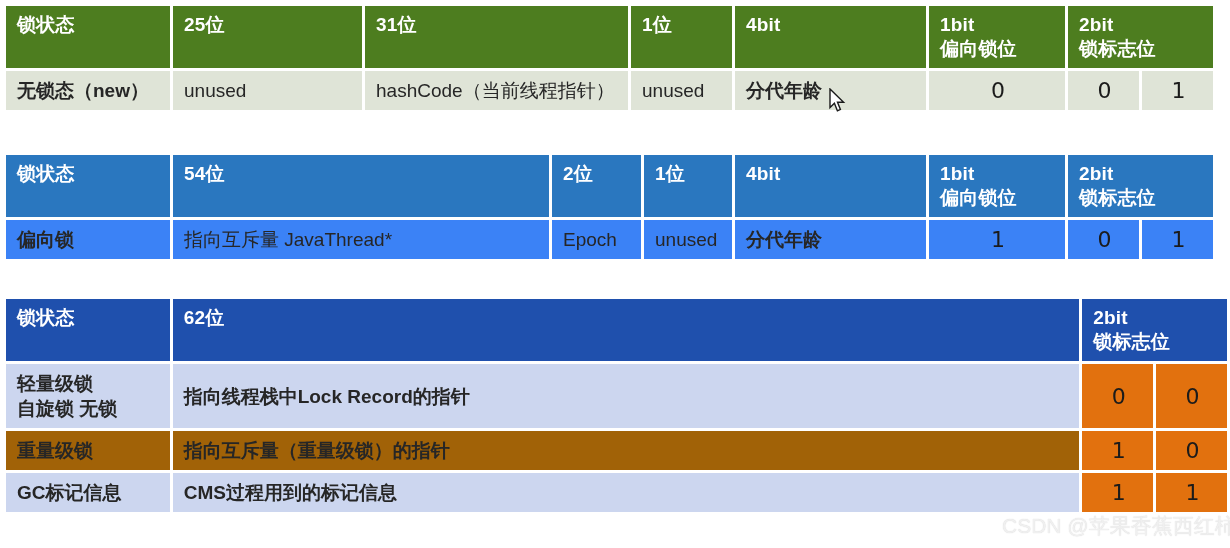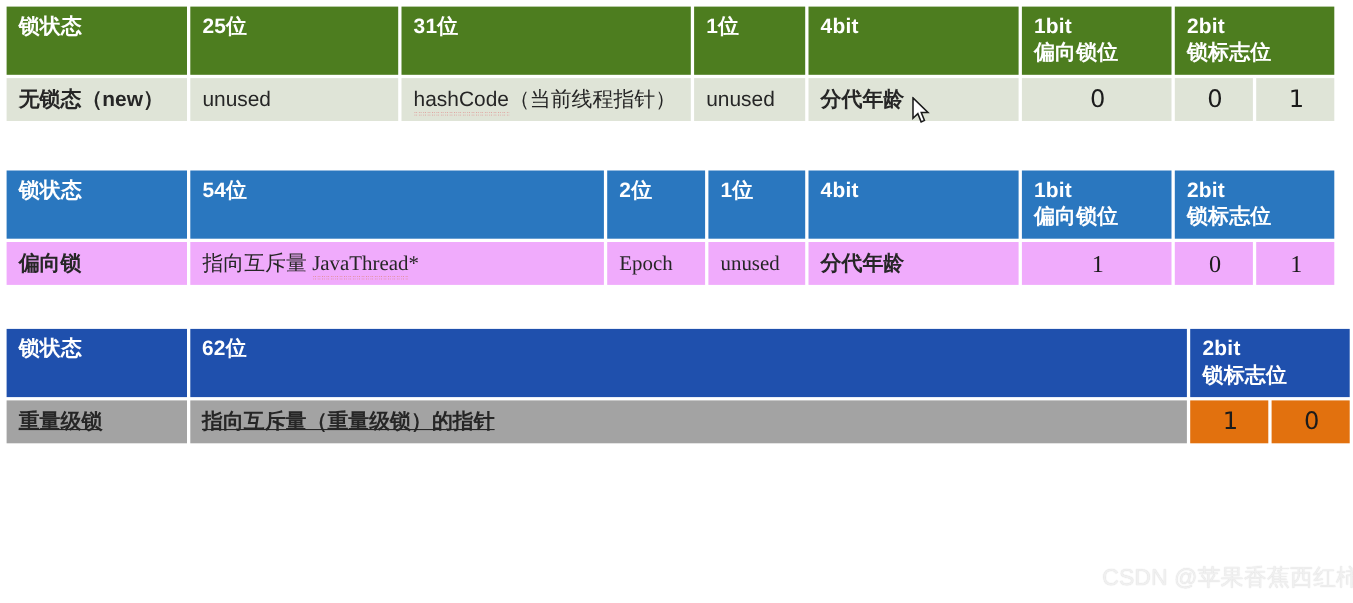--- a/index.html
+++ b/index.html
@@ -68,27 +68,27 @@
   }
 
   
   #table-unlocked { left: 3px; top: 3px; }
   #table-unlocked .hdr { background: #4d7d1f; }
   #table-unlocked .cell { background: #dfe4d7; }
 
   
   #table-biased { left: 3px; top: 152px; }
   #table-biased .hdr { background: #2a77bf; }
-  #table-biased .cell { background: #f0abfc; font-family: Liberation Serif, serif; }
+  #table-biased .cell { background: #3b82f6; }
 
   
   #table-lightweight { left: 3px; top: 296px; }
   #table-lightweight .hdr { background: #1f50ad; }
   #table-lightweight .cell.rowA { background: #ccd6ef; }
-  #table-lightweight .cell.rowB { background: #a3a3a3; text-decoration: underline; }
+  #table-lightweight .cell.rowB { background: #a16207; }
 
   
   .squiggle {
     position: relative;
     display: inline-block;
   }
   .squiggle::after {
     content: "";
     position: absolute;
     left: 0; right: 0;
@@ -246,30 +246,47 @@
         </td>
         <td class="hdr">
           <div>62位</div>
         </td>
         <td class="hdr" colspan="2">
           <div>2bit</div>
           <div>锁标志位</div>
         </td>
       </tr>
 
+      <tr>
+        <td class="cell rowA bold">
+          <div>轻量级锁</div>
+          <div>自旋锁 无锁</div>
+        </td>
+        <td class="cell rowA bold">指向线程栈中Lock Record的指针</td>
+        <td class="cell bitcell">0</td>
+        <td class="cell bitcell">0</td>
+      </tr>
 
       <tr>
         <td class="cell rowB bold">
           <div>重量级锁</div>
         </td>
         <td class="cell rowB bold">指向互斥量（重量级锁）的指针</td>
         <td class="cell bitcell">1</td>
         <td class="cell bitcell">0</td>
       </tr>
 
+      <tr>
+        <td class="cell rowA bold">
+          <div>GC标记信息</div>
+        </td>
+        <td class="cell rowA bold">CMS过程用到的标记信息</td>
+        <td class="cell bitcell">1</td>
+        <td class="cell bitcell">1</td>
+      </tr>
     </tbody>
   </table>
 
   <svg id="mouse-cursor" viewBox="0 0 18 26">
     <path d="M1,1 L1,19.5 L5.4,15.3 L8.4,22.8 L11.4,21.5 L8.5,14.3 L14.6,14.3 Z" fill="#ffffff" stroke="#1a1a1a" stroke-width="1.4" stroke-linejoin="miter"></path>
   </svg>
 
   <div id="watermark">CSDN @苹果香蕉西红柿</div>
 
 </div>

